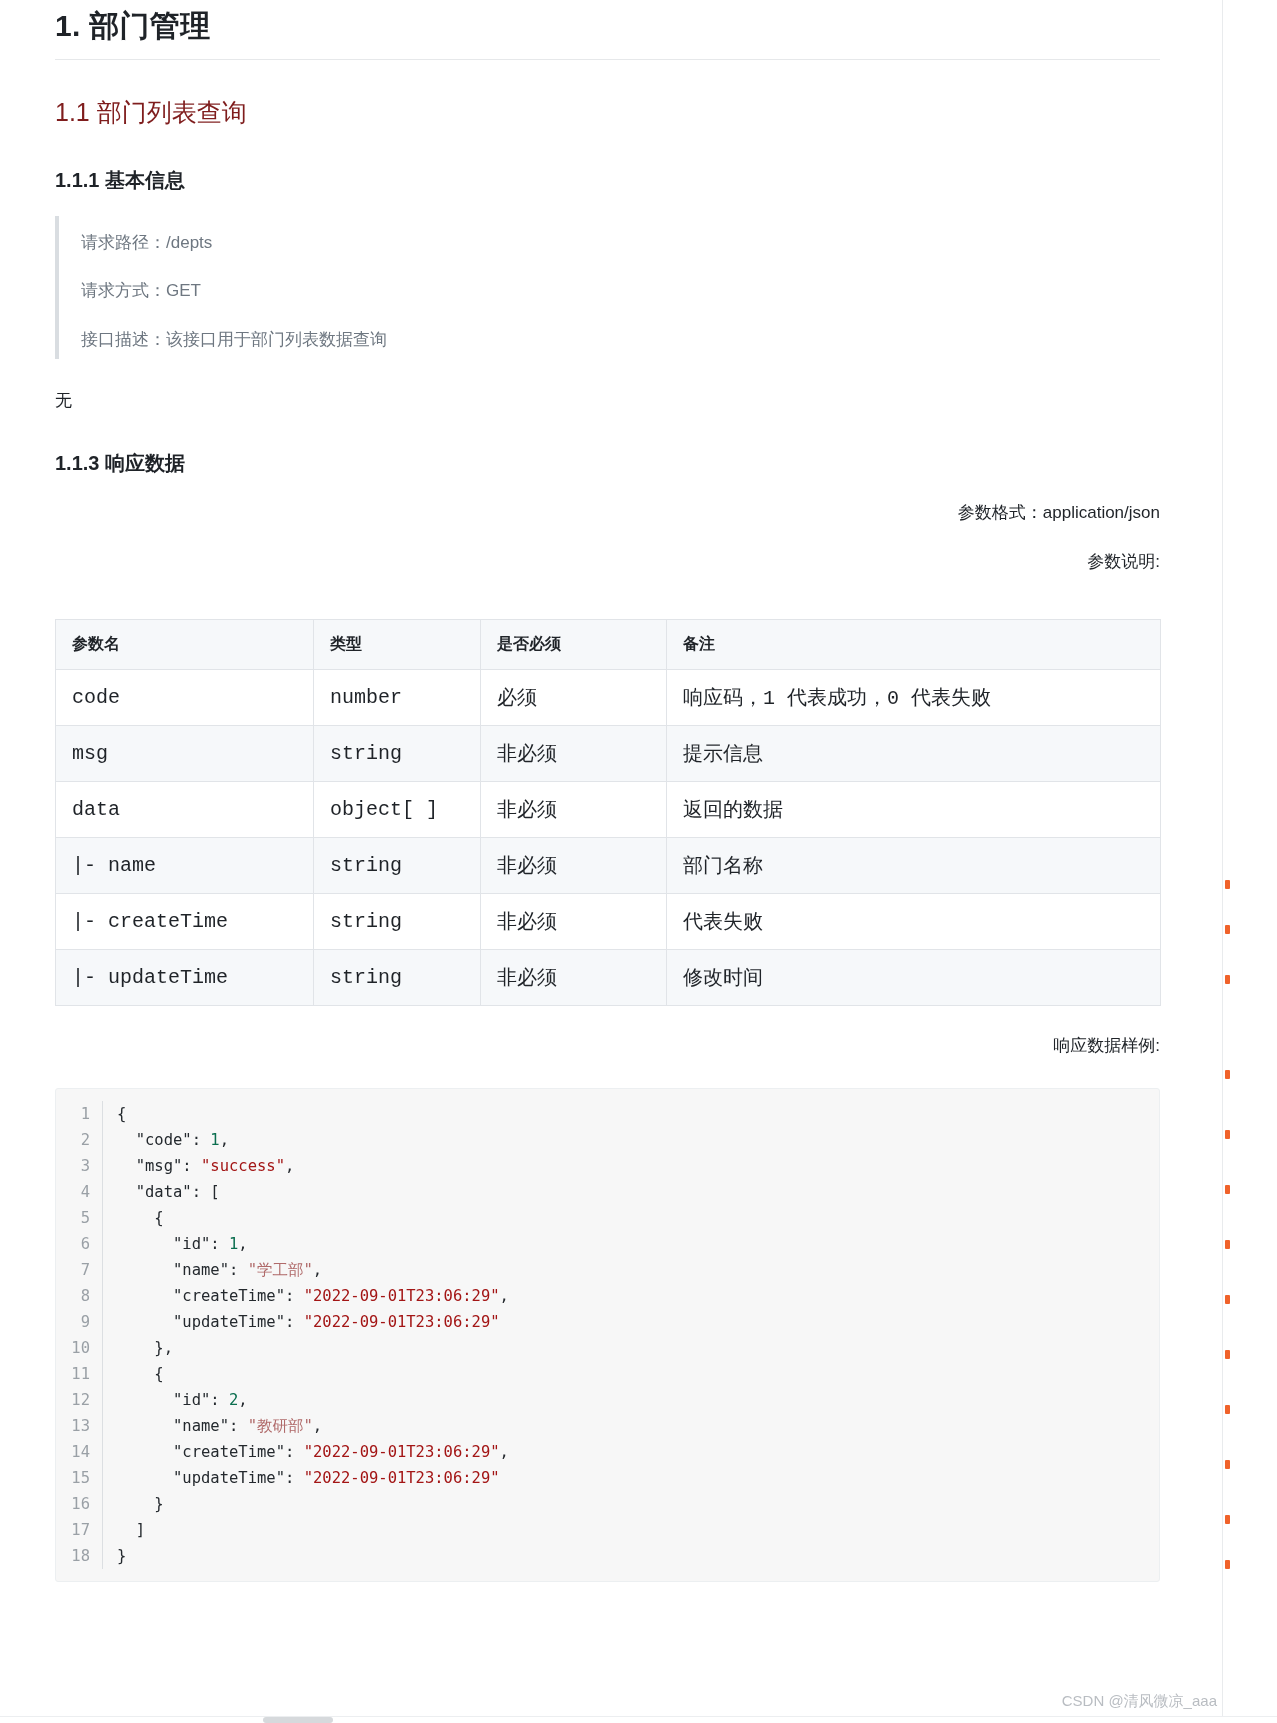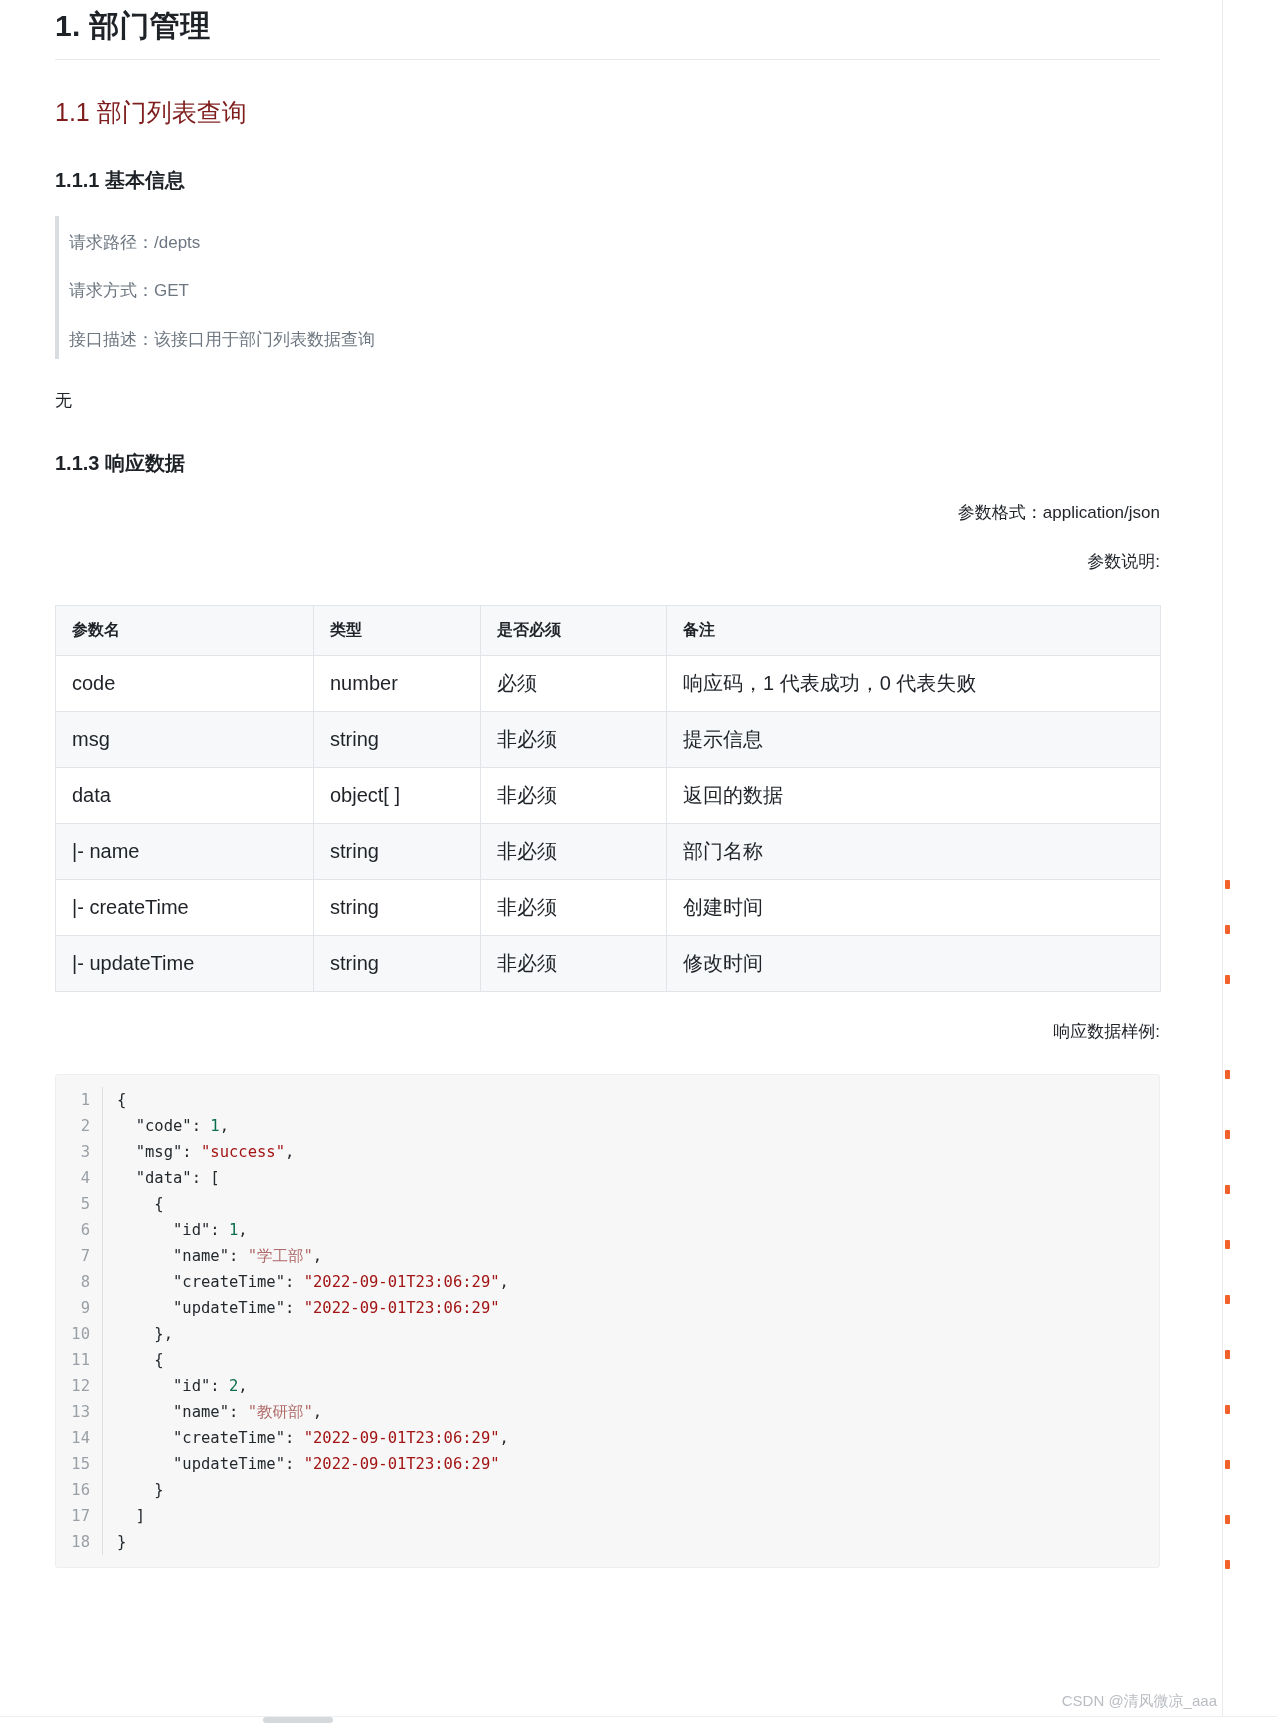--- a/index.html
+++ b/index.html
@@ -41,21 +41,21 @@
   h3.doc-h3{
     font-size:20px;
     font-weight:bold;
     margin:38px 0 0 0;
     color:#1f2328;
   }
 
   .info-block{
     margin-top:22px;
     border-left:4px solid #d9dde1;
-    padding:2px 0 2px 10px;
+    padding:2px 0 2px 22px;
   }
   .info-block .line{
     color:#6e7781;
     font-size:17px;
     line-height:1.55;
     margin:12px 0 22px 0;
   }
   .info-block .line:last-child{margin-bottom:4px;}
   .info-block .val{color:#6e7781;}
 
@@ -68,23 +68,24 @@
   }
   p.none-text{
     font-size:17px;
     color:#1f2328;
     margin:30px 0 0 0;
   }
 
   table.param-table{
     border-collapse:collapse;
     width:1105px;
-    margin-top:30px;
+    margin-top:44px;
     font-size:16px;
     table-layout:fixed;
+    font-family:Liberation Mono, monospace;
   }
   table.param-table th{
     background:#f6f8fa;
     border:1px solid #e1e4e8;
     text-align:left;
     font-weight:bold;
     padding:14px 16px;
     font-size:16px;
     color:#1f2328;
   }
@@ -258,21 +259,21 @@
           <tr>
             <td>|- name</td>
             <td>string</td>
             <td>非必须</td>
             <td>部门名称</td>
           </tr>
           <tr>
             <td>|- createTime</td>
             <td>string</td>
             <td>非必须</td>
-            <td>创建时间</td>
+            <td>代表失败</td>
           </tr>
           <tr>
             <td>|- updateTime</td>
             <td>string</td>
             <td>非必须</td>
             <td>修改时间</td>
           </tr>
         </tbody>
     </table>
 

